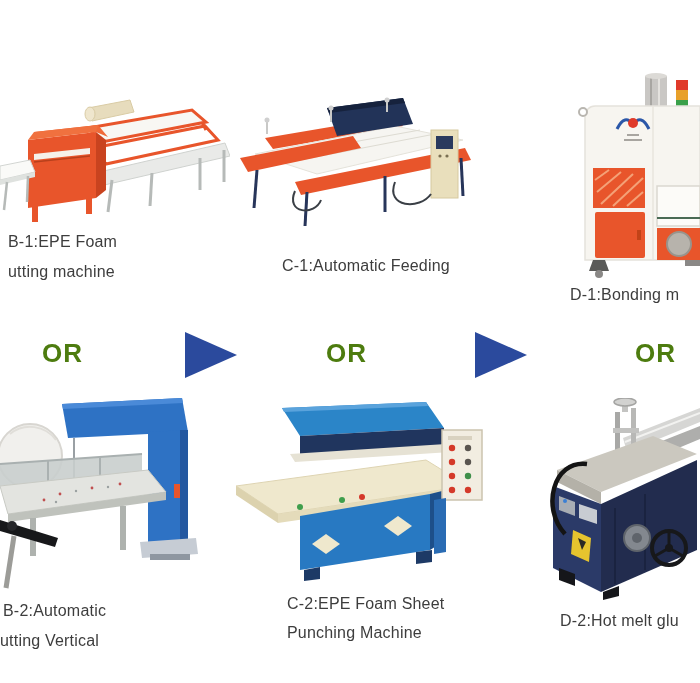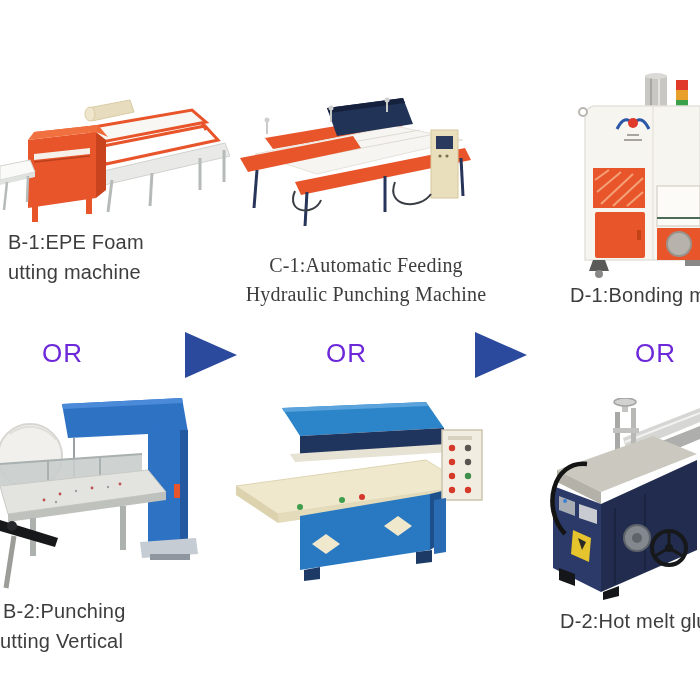--- a/index.html
+++ b/index.html
@@ -1,23 +1,23 @@
 <!DOCTYPE html>
 <html><head>
 <meta charset="utf-8">
 <style>
   html,body{margin:0;padding:0;}
   body{width:700px;height:683px;font-family:"Liberation Sans",sans-serif;}
   .canvas{position:relative;width:700px;height:683px;background:#ffffff;overflow:hidden;}
   .abs{position:absolute;}
-  .machine-label{color:#3d3d3d;font-size:20px;line-height:30px;letter-spacing:0.2px;}
+  .machine-label{color:#3d3d3d;font-size:16px;line-height:30px;letter-spacing:0.2px;}
   .machine-label .ln{white-space:nowrap;}
-  .or-label{color:#6d28d9;font-size:26px;font-weight:400;letter-spacing:1px;}
+  .or-label{color:#4d7c0f;font-size:26px;font-weight:700;letter-spacing:1px;}
   .nowrap{white-space:nowrap;}
-  .center{text-align:center;font-family:Liberation Serif, serif;}
+  .center{text-align:center;}
   svg{display:block;}
   .photo{filter:blur(0.3px);}
 </style>
 </head>
 <body>
 
 <div class="canvas">
 
   <svg class="abs photo" style="left:0;top:88px" width="230" height="140" viewBox="0 0 230 140">
 
@@ -133,21 +133,20 @@
     <rect x="120" y="192" width="15" height="6" fill="#8a8886"></rect>
   </svg>
 
   <div class="abs machine-label" style="left:8px;top:227px">
     <div class="ln">B-1:EPE Foam</div>
     <div class="ln">utting machine</div>
   </div>
 
   <div class="abs machine-label center" style="left:228px;top:251px;width:276px;line-height:29px">
     <div class="ln">C-1:Automatic Feeding</div>
-    <div class="ln">Hydraulic Punching Machine</div>
   </div>
 
   <div class="abs machine-label nowrap" style="left:570px;top:280px">D-1:Bonding m</div>
 
   <div class="abs or-label" style="left:42px;top:338px">OR</div>
 
   <svg class="abs" style="left:185px;top:332px" width="52" height="46" viewBox="0 0 52 46">
     <polygon points="0,0 52,23 0,46" fill="#2b4a9d"></polygon>
   </svg>
 
@@ -278,20 +277,24 @@
       <line x1="124" y1="150" x2="110" y2="158" stroke="#17181a" stroke-width="3"></line>
       <line x1="124" y1="150" x2="138" y2="158" stroke="#17181a" stroke-width="3"></line>
       <circle cx="124" cy="150" r="4" fill="#17181a"></circle>
     </g>
 
     <polygon points="14,170 30,176 30,188 14,182" fill="#15161a"></polygon>
     <polygon points="58,194 74,188 74,198 58,202" fill="#15161a"></polygon>
   </svg>
 
   <div class="abs machine-label" style="left:0;top:596px">
-    <div class="ln" style="padding-left:3px">B-2:Punching</div>
+    <div class="ln" style="padding-left:3px">B-2:Automatic</div>
     <div class="ln">utting Vertical</div>
   </div>
 
+  <div class="abs machine-label" style="left:287px;top:589px;line-height:29px">
+    <div class="ln">C-2:EPE Foam Sheet</div>
+    <div class="ln">Punching Machine</div>
+  </div>
 
   <div class="abs machine-label nowrap" style="left:560px;top:606px">D-2:Hot melt glu</div>
 
 </div>
 
 </body></html>

